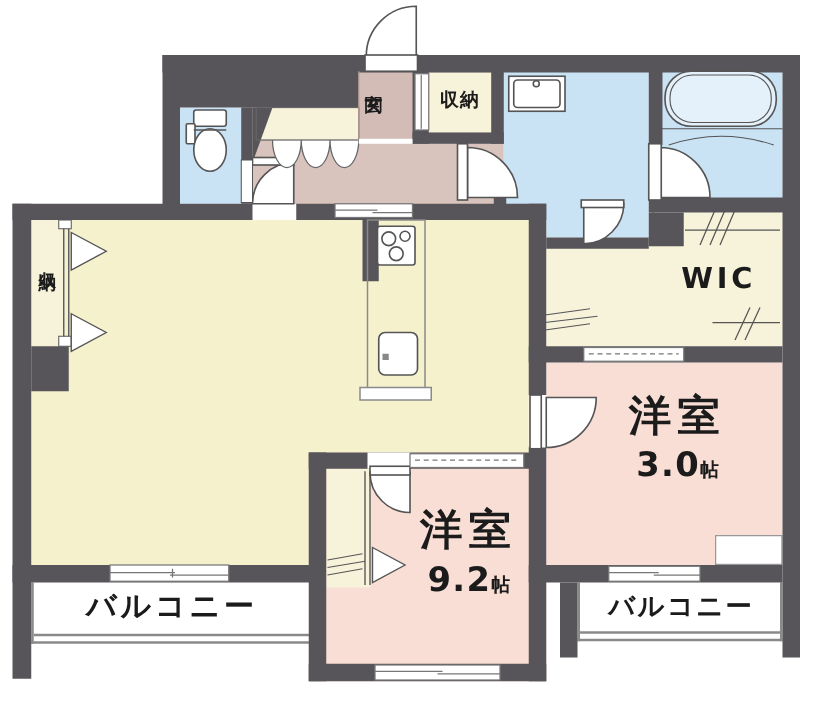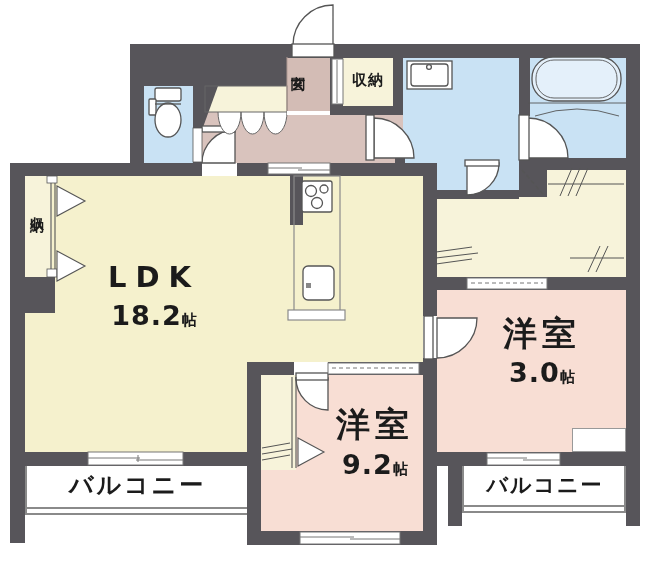--- a/index.html
+++ b/index.html
@@ -217,29 +217,28 @@
         <line x1="262" y1="448" x2="290" y2="443"></line>
           <line x1="262" y1="454" x2="292" y2="449"></line>
           <line x1="262" y1="460" x2="290" y2="455"></line>
       </g>
     </g>
 
     <rect x="287" y="111" width="43" height="4" fill="#fff"></rect>
     <line x1="287" y1="57" x2="287" y2="111" stroke="#b09a93" stroke-width="1"></line>
   </svg>
 
-  <div class="lbl big center" style="left:88px;top:262px;width:132px;">LDK</div>
-  <div class="lbl center" style="left:88px;top:301px;width:132px;"><span class="num">18.2</span><span class="unit">帖</span></div>
 
   <div class="lbl rm center" style="left:482px;top:315px;width:120px;">洋室</div>
   <div class="lbl center" style="left:482px;top:358px;width:120px;"><span class="num">3.0</span><span class="unit">帖</span></div>
 
   <div class="lbl rm center" style="left:315px;top:406px;width:120px;">洋室</div>
   <div class="lbl center" style="left:315px;top:450px;width:120px;"><span class="num">9.2</span><span class="unit">帖</span></div>
 
+  <div class="lbl center" style="left:530px;top:211px;width:90px;font-size:23px;letter-spacing:3px;">WIC</div>
 
   <div class="lbl vert" style="left:290px;top:64px;font-size:14px;">玄関</div>
   <div class="lbl small center" style="left:343px;top:72px;width:50px;">収納</div>
   <div class="lbl vert" style="left:29px;top:206px;font-size:14px;">収納</div>
 
   <div class="lbl balc center" style="left:45px;top:472px;width:185px;">バルコニー</div>
   <div class="lbl center" style="left:470px;top:474px;width:150px;font-size:21px;letter-spacing:2px;">バルコニー</div>
 </div>
 
 </body></html>

